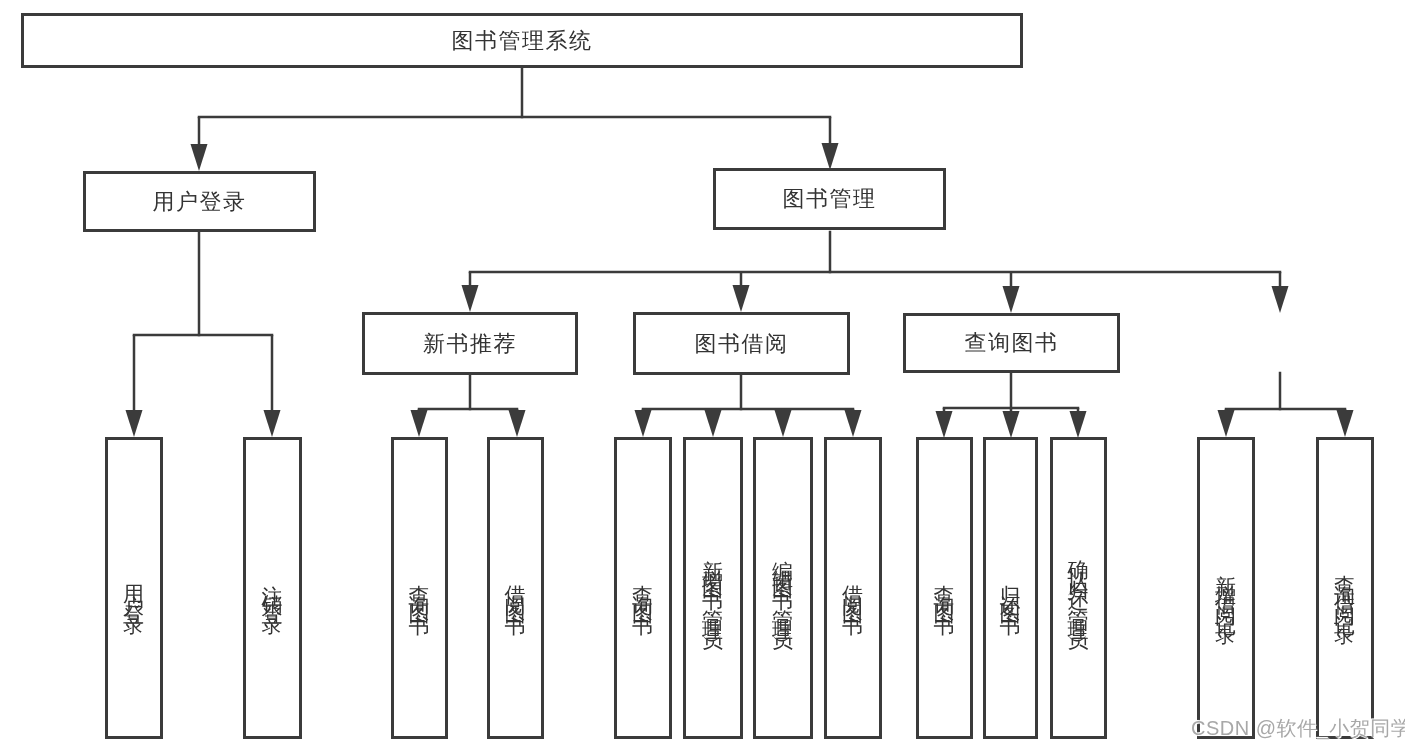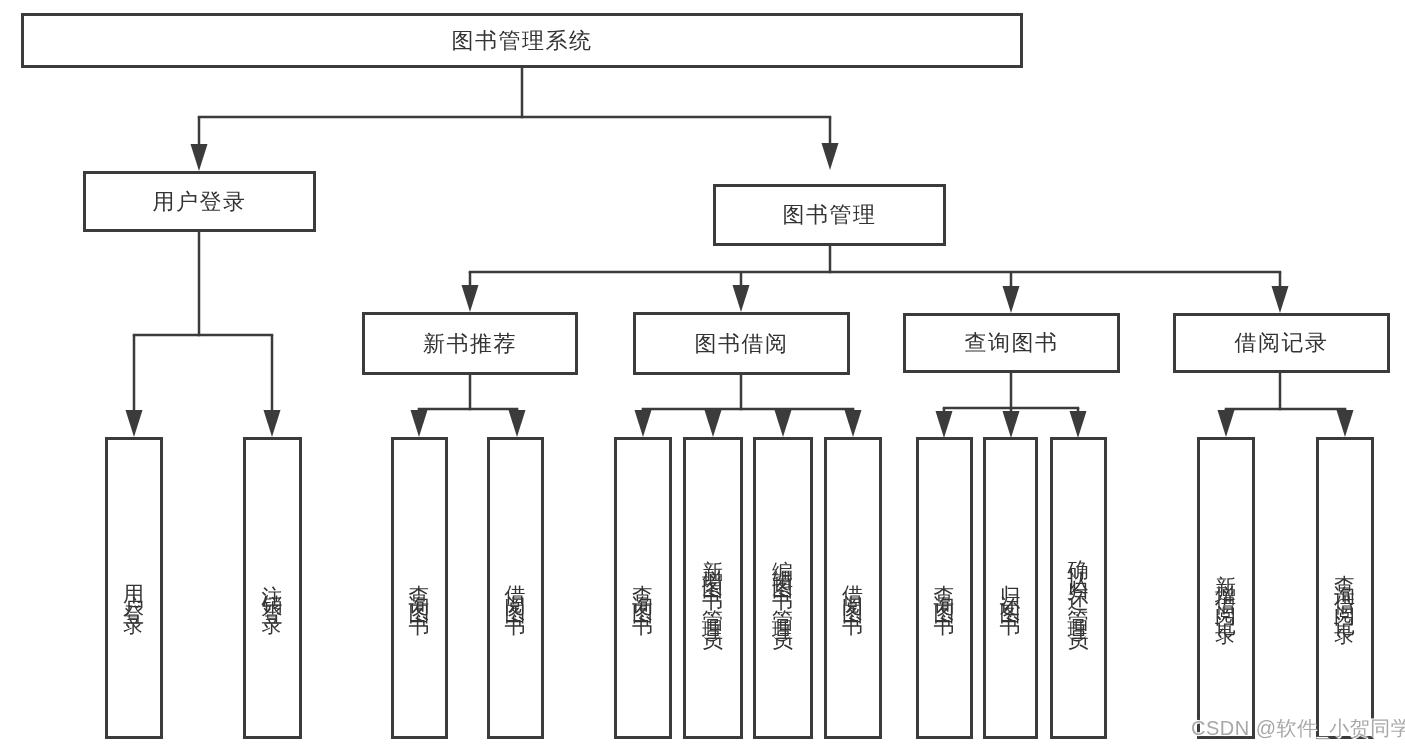--- a/index.html
+++ b/index.html
@@ -88,35 +88,32 @@
       <polygon points="1336.5,410 1353.5,410 1345,437" fill="#3b3b3b"></polygon>
     </svg>
 
   <div class="box" style="left:21px;top:13px;width:1002px;height:55px;">
     <span class="hlabel">图书管理系统</span>
   </div>
 
   <div class="box" style="left:83px;top:171px;width:233px;height:61px;">
     <span class="hlabel">用户登录</span>
   </div>
-  <div class="box" style="left:713px;top:184px;width:233px;height:62px;">
+  <div class="box" style="left:713px;top:168px;width:233px;height:62px;">
     <span class="hlabel">图书管理</span>
   </div>
 
   <div class="box" style="left:633px;top:312px;width:217px;height:63px;">
     <span class="hlabel">图书借阅</span>
   </div>
   <div class="box" style="left:362px;top:312px;width:216px;height:63px;">
     <span class="hlabel">新书推荐</span>
   </div>
   <div class="box" style="left:903px;top:313px;width:217px;height:60px;">
     <span class="hlabel">查询图书</span>
-  </div>
-  <div class="box" style="left:1173px;top:313px;width:217px;height:60px;">
-    <span class="hlabel">借阅记录</span>
   </div>
 
   <div class="box" style="left:105px;top:437px;width:58px;height:302px;">
     <span class="vlabel">用户登录</span>
   </div>
   <div class="box" style="left:243px;top:437px;width:59px;height:302px;">
     <span class="vlabel">注销登录</span>
   </div>
 
   <div class="box" style="left:391px;top:437px;width:57px;height:302px;">

